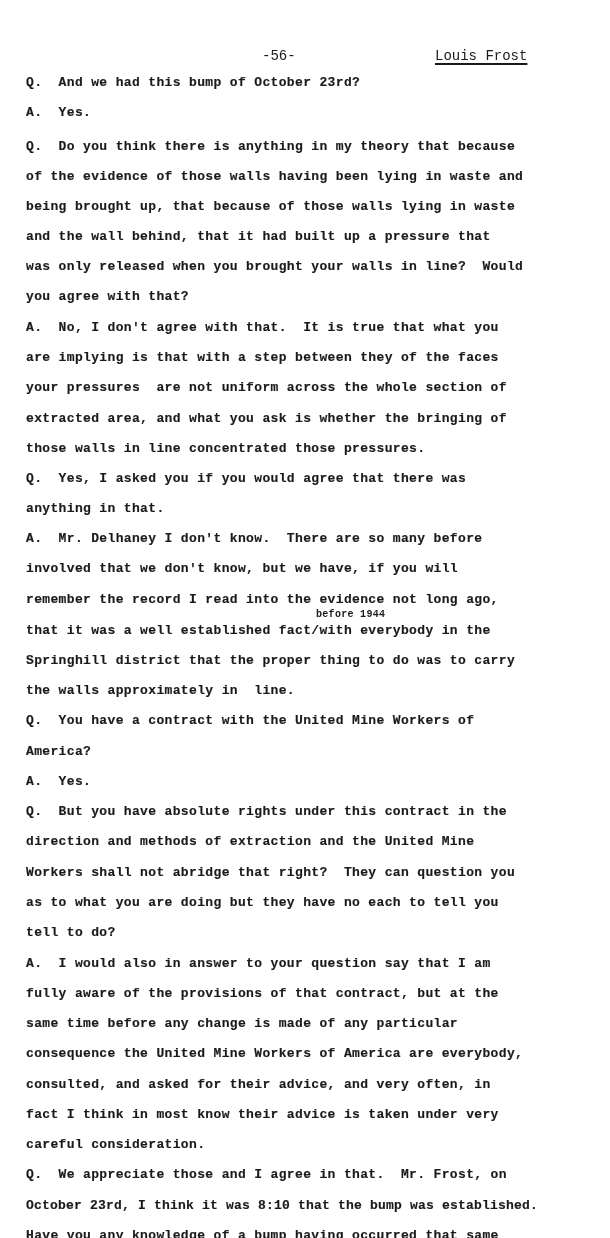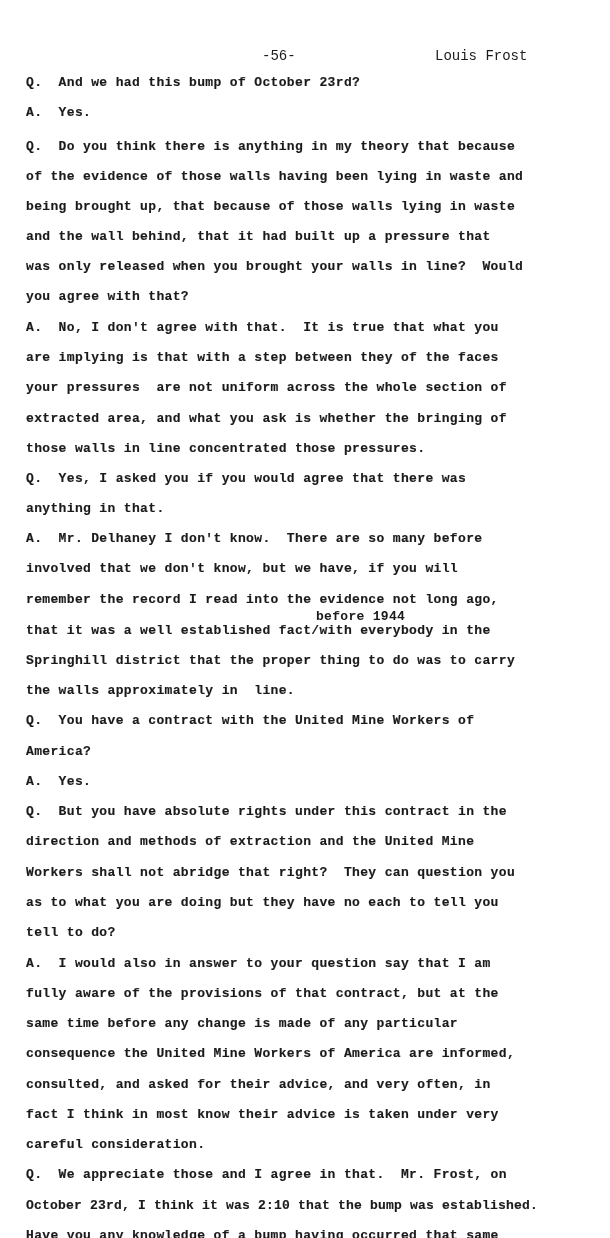--- a/index.html
+++ b/index.html
@@ -1,23 +1,23 @@
 <!DOCTYPE html>
 <html><head>
 <meta charset="utf-8">
 <style>
   html, body { margin:0; padding:0; background:#ffffff; }
   body { width:610px; height:1238px; overflow:hidden; position:relative;
          font-family:"Liberation Mono","DejaVu Sans Mono",monospace; color:#1a1a1a; }
   .page { position:absolute; left:0; top:0; width:610px; height:1238px;margin-top:16px; }
   .header { position:absolute; top:32px; left:0; width:610px; height:20px; font-size:14px; }
   .page-num { position:absolute; left:262px; top:0; }
-  .witness { position:absolute; left:435px; top:0; text-decoration-thickness:2px; text-underline-offset:3px; }
+  .witness { position:absolute; left:435px; top:0; text-decoration:underline; text-decoration-thickness:2px; text-underline-offset:3px; }
   .line { position:absolute; left:26px; font-size:13px; white-space:pre; letter-spacing:0.35px; font-weight:bold; -webkit-text-stroke:0.15px #1a1a1a; }
-  .interlin { position:absolute; font-size:13px; white-space:pre; font-weight:bold; letter-spacing:0.3px; }
+  .interlin { position:absolute; font-size:10px; white-space:pre; font-weight:bold; letter-spacing:0.3px; }
 </style>
 </head>
 <body>
 
 <div class="page">
   <div class="header">
     <span class="page-num">-56-</span>
     <span class="witness">Louis Frost</span>
   </div>
 
@@ -48,21 +48,21 @@
     <div class="line" style="top:728px">America?</div>
     <div class="line" style="top:758px">A.  Yes.</div>
     <div class="line" style="top:788px">Q.  But you have absolute rights under this contract in the</div>
     <div class="line" style="top:818px">direction and methods of extraction and the United Mine</div>
     <div class="line" style="top:849px">Workers shall not abridge that right?  They can question you</div>
     <div class="line" style="top:879px">as to what you are doing but they have no each to tell you</div>
     <div class="line" style="top:909px">tell to do?</div>
     <div class="line" style="top:940px">A.  I would also in answer to your question say that I am</div>
     <div class="line" style="top:970px">fully aware of the provisions of that contract, but at the</div>
     <div class="line" style="top:1000px">same time before any change is made of any particular</div>
-    <div class="line" style="top:1030px">consequence the United Mine Workers of America are informed,</div>
+    <div class="line" style="top:1030px">consequence the United Mine Workers of America are everybody,</div>
     <div class="line" style="top:1061px">consulted, and asked for their advice, and very often, in</div>
     <div class="line" style="top:1091px">fact I think in most know their advice is taken under very</div>
     <div class="line" style="top:1121px">careful consideration.</div>
     <div class="line" style="top:1151px">Q.  We appreciate those and I agree in that.  Mr. Frost, on</div>
-    <div class="line" style="top:1182px; letter-spacing:0.2px">October 23rd, I think it was 2:10 that the bump was established.</div>
+    <div class="line" style="top:1182px; letter-spacing:0.2px">October 23rd, I think it was 8:10 that the bump was established.</div>
     <div class="line" style="top:1212px">Have you any knowledge of a bump having occurred that same</div>
   </div>
 </div>
 
 </body></html>

